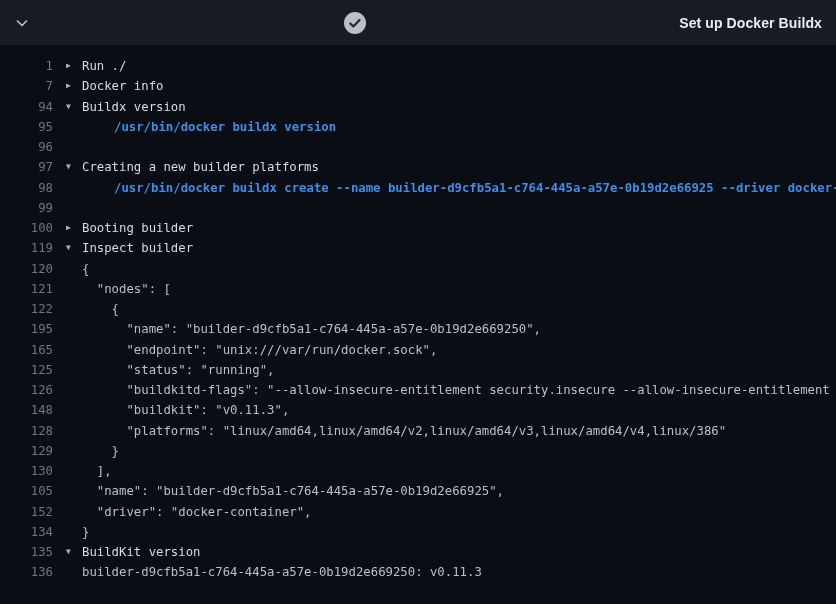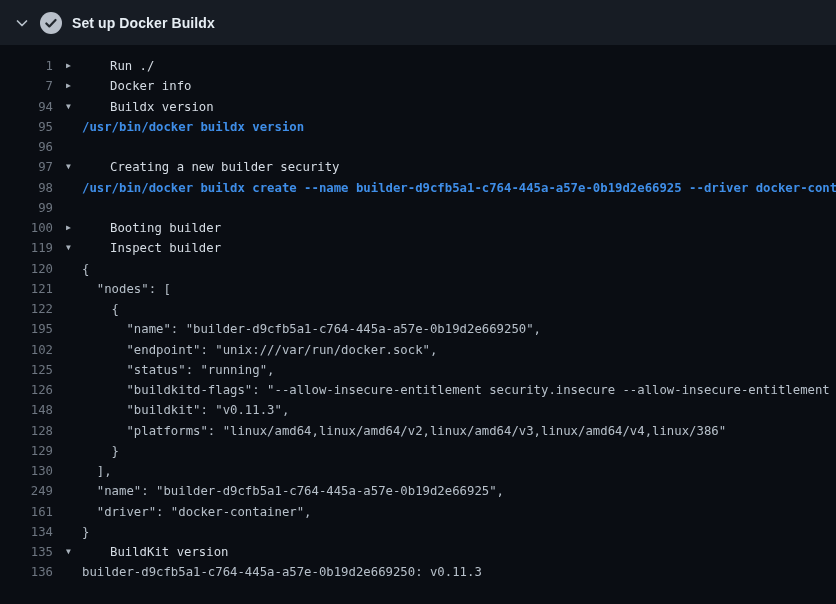--- a/index.html
+++ b/index.html
@@ -10,20 +10,21 @@
     overflow: hidden;
     background: #0a0d13;
   }
   .step-header {
     box-sizing: border-box;
     height: 45px;
     background: #171c24;
     display: flex;
     align-items: center;
     padding: 0 14px;
+    justify-content: space-between;
   }
   .chevron-wrap {
     width: 16px; height: 16px;
     display: flex; align-items: center; justify-content: center;
     cursor: pointer;
     flex: none;
   }
   .check-wrap {
     width: 22px; height: 22px;
     margin-left: 10px;
@@ -60,25 +61,26 @@
   .line .marker {
     flex: none;
     width: 16px;
     margin-left: 13px;
     font-size: 8px;
     color: #a8b1bb;
     line-height: 20.25px;
   }
   .line .text { color: #b7c0ca; }
   .line.group_collapsed .text,
-  .line.group_expanded .text { color: #d5dce4; margin-left: 28px; }
+  .line.group_expanded .text { color: #d5dce4; }
   .line.group_collapsed, .line.group_expanded { cursor: pointer; }
   .line.command .text {
     color: #3f8ee8;
     font-weight: bold;
+    margin-left: 32px;
   }
 </style>
 </head>
 <body>
 
 <div class="step-header">
   <span class="chevron-wrap">
     <svg width="16" height="16" viewBox="0 0 16 16">
       <path d="M3.5 6l4.5 4.5L12.5 6" stroke="#b6bfc9" stroke-width="1.7" fill="none" stroke-linecap="round" stroke-linejoin="round"></path>
     </svg>
@@ -114,21 +116,21 @@
     <span class="marker"></span>
     <span class="text">/usr/bin/docker buildx version</span>
   </div>
       <div class="line output">
     <span class="num">96</span>
     <span class="marker"></span>
   </div>
       <div class="line group_expanded">
     <span class="num">97</span>
     <span class="marker">▼</span>
-    <span class="text">Creating a new builder security</span>
+    <span class="text">Creating a new builder platforms</span>
   </div>
       <div class="line command">
     <span class="num">98</span>
     <span class="marker"></span>
     <span class="text">/usr/bin/docker buildx create --name builder-d9cfb5a1-c764-445a-a57e-0b19d2e66925 --driver docker-container</span>
   </div>
       <div class="line output">
     <span class="num">99</span>
     <span class="marker"></span>
   </div>
@@ -156,21 +158,21 @@
     <span class="num">122</span>
     <span class="marker"></span>
     <span class="text">    {</span>
   </div>
       <div class="line output">
     <span class="num">195</span>
     <span class="marker"></span>
     <span class="text">      "name": "builder-d9cfb5a1-c764-445a-a57e-0b19d2e669250",</span>
   </div>
       <div class="line output">
-    <span class="num">102</span>
+    <span class="num">165</span>
     <span class="marker"></span>
     <span class="text">      "endpoint": "unix:///var/run/docker.sock",</span>
   </div>
       <div class="line output">
     <span class="num">125</span>
     <span class="marker"></span>
     <span class="text">      "status": "running",</span>
   </div>
       <div class="line output">
     <span class="num">126</span>
@@ -191,26 +193,26 @@
     <span class="num">129</span>
     <span class="marker"></span>
     <span class="text">    }</span>
   </div>
       <div class="line output">
     <span class="num">130</span>
     <span class="marker"></span>
     <span class="text">  ],</span>
   </div>
       <div class="line output">
-    <span class="num">249</span>
+    <span class="num">105</span>
     <span class="marker"></span>
     <span class="text">  "name": "builder-d9cfb5a1-c764-445a-a57e-0b19d2e66925",</span>
   </div>
       <div class="line output">
-    <span class="num">161</span>
+    <span class="num">152</span>
     <span class="marker"></span>
     <span class="text">  "driver": "docker-container",</span>
   </div>
       <div class="line output">
     <span class="num">134</span>
     <span class="marker"></span>
     <span class="text">}</span>
   </div>
       <div class="line group_expanded">
     <span class="num">135</span>

